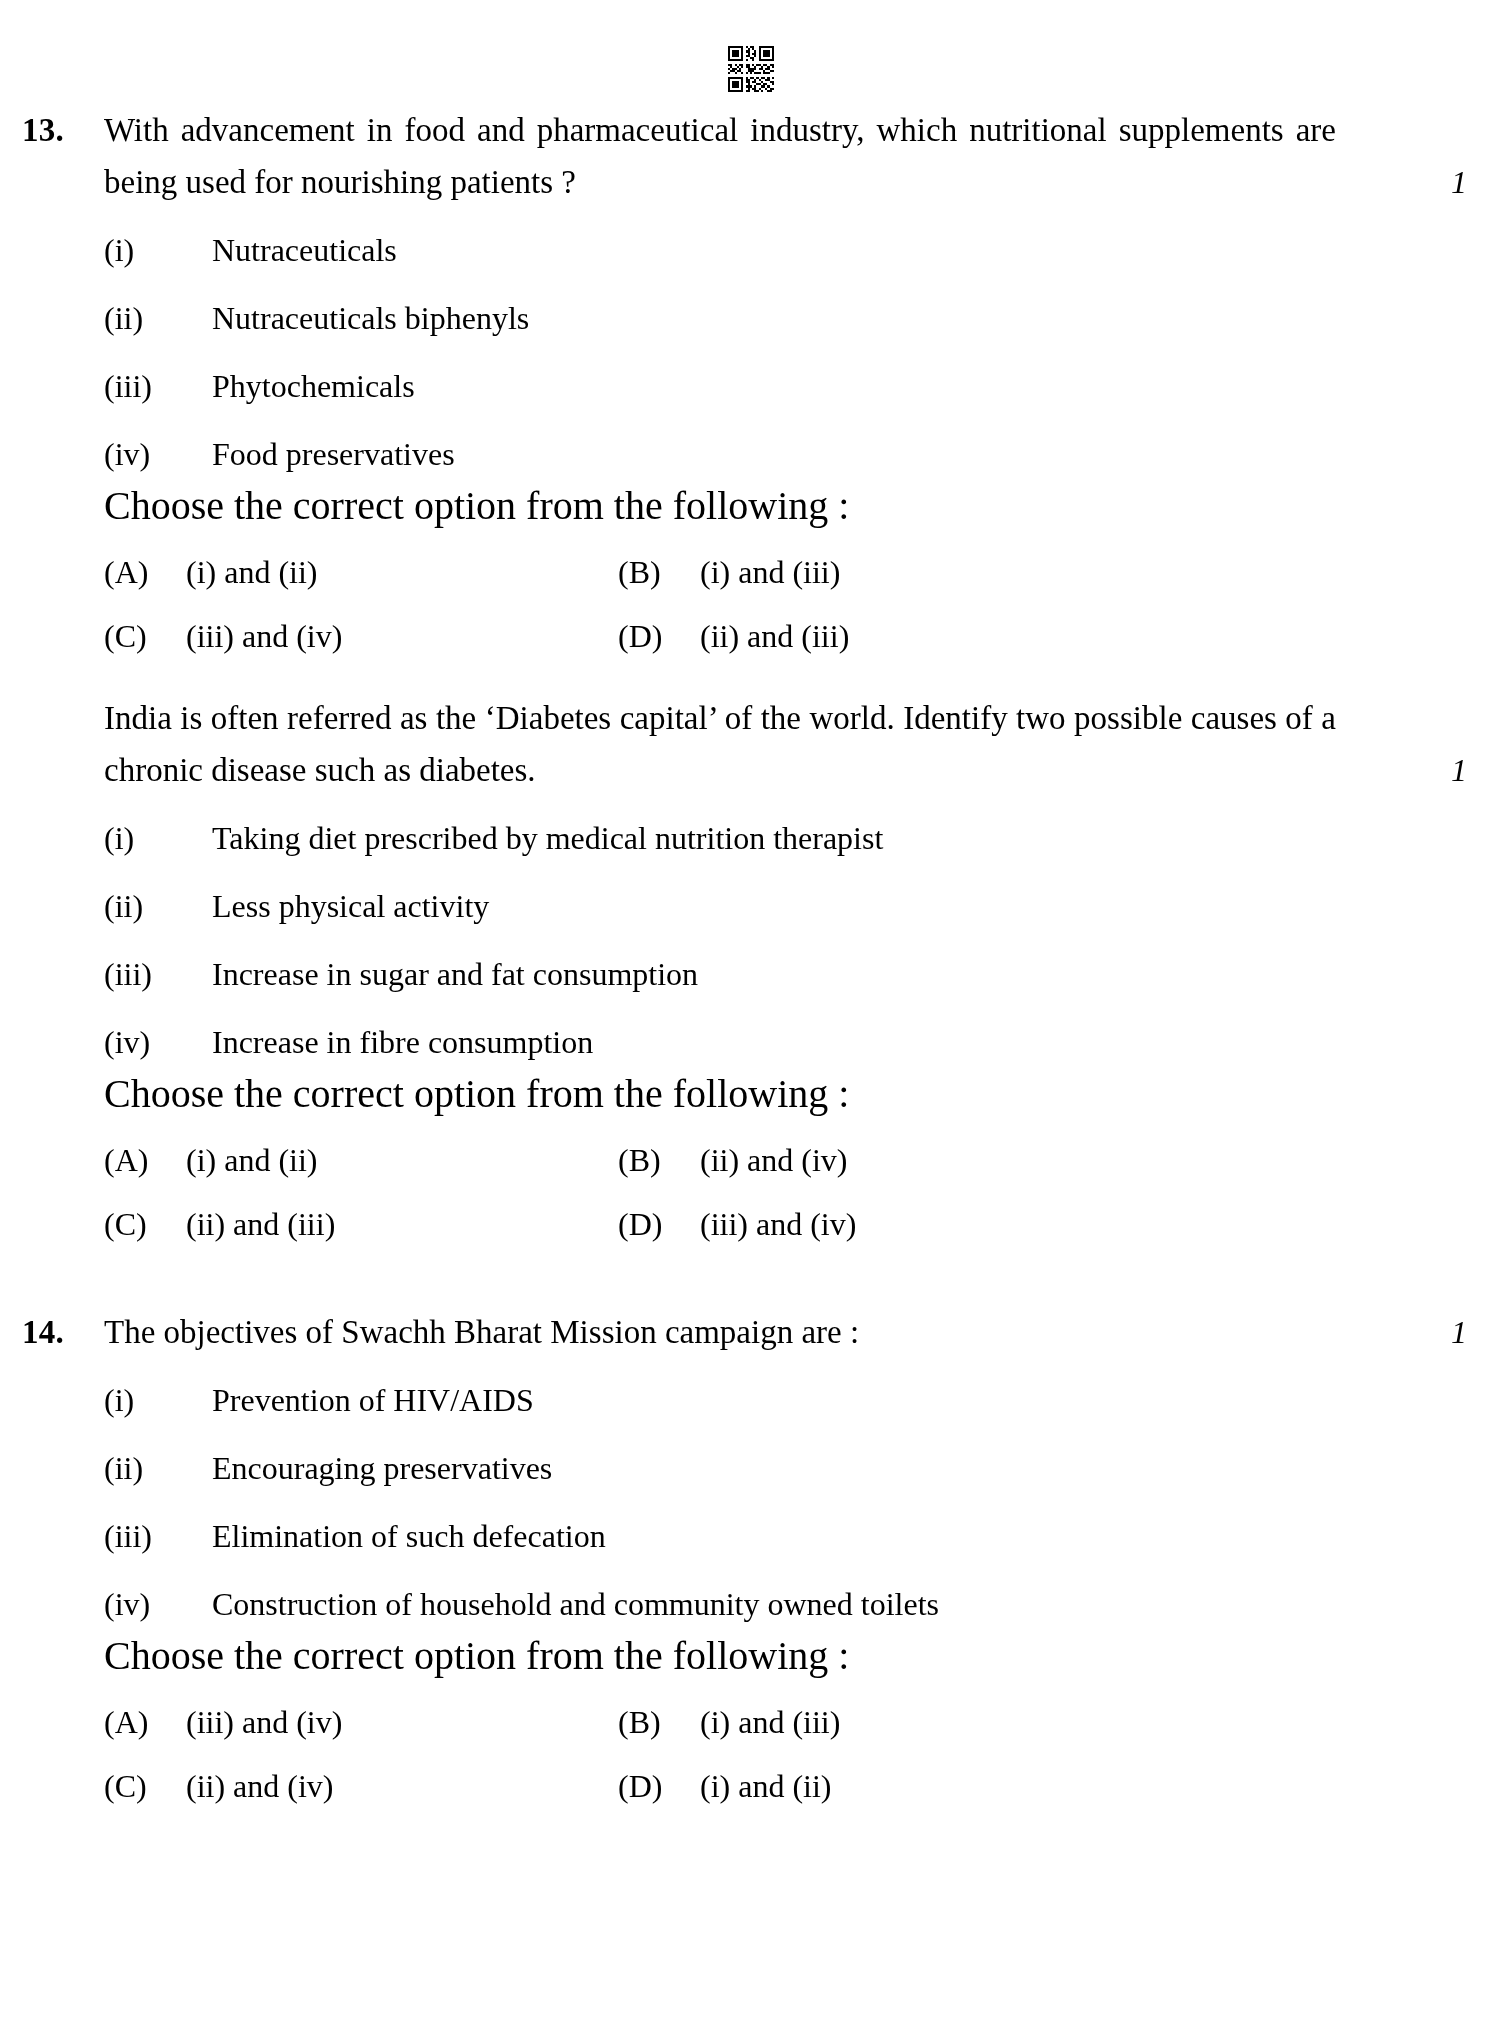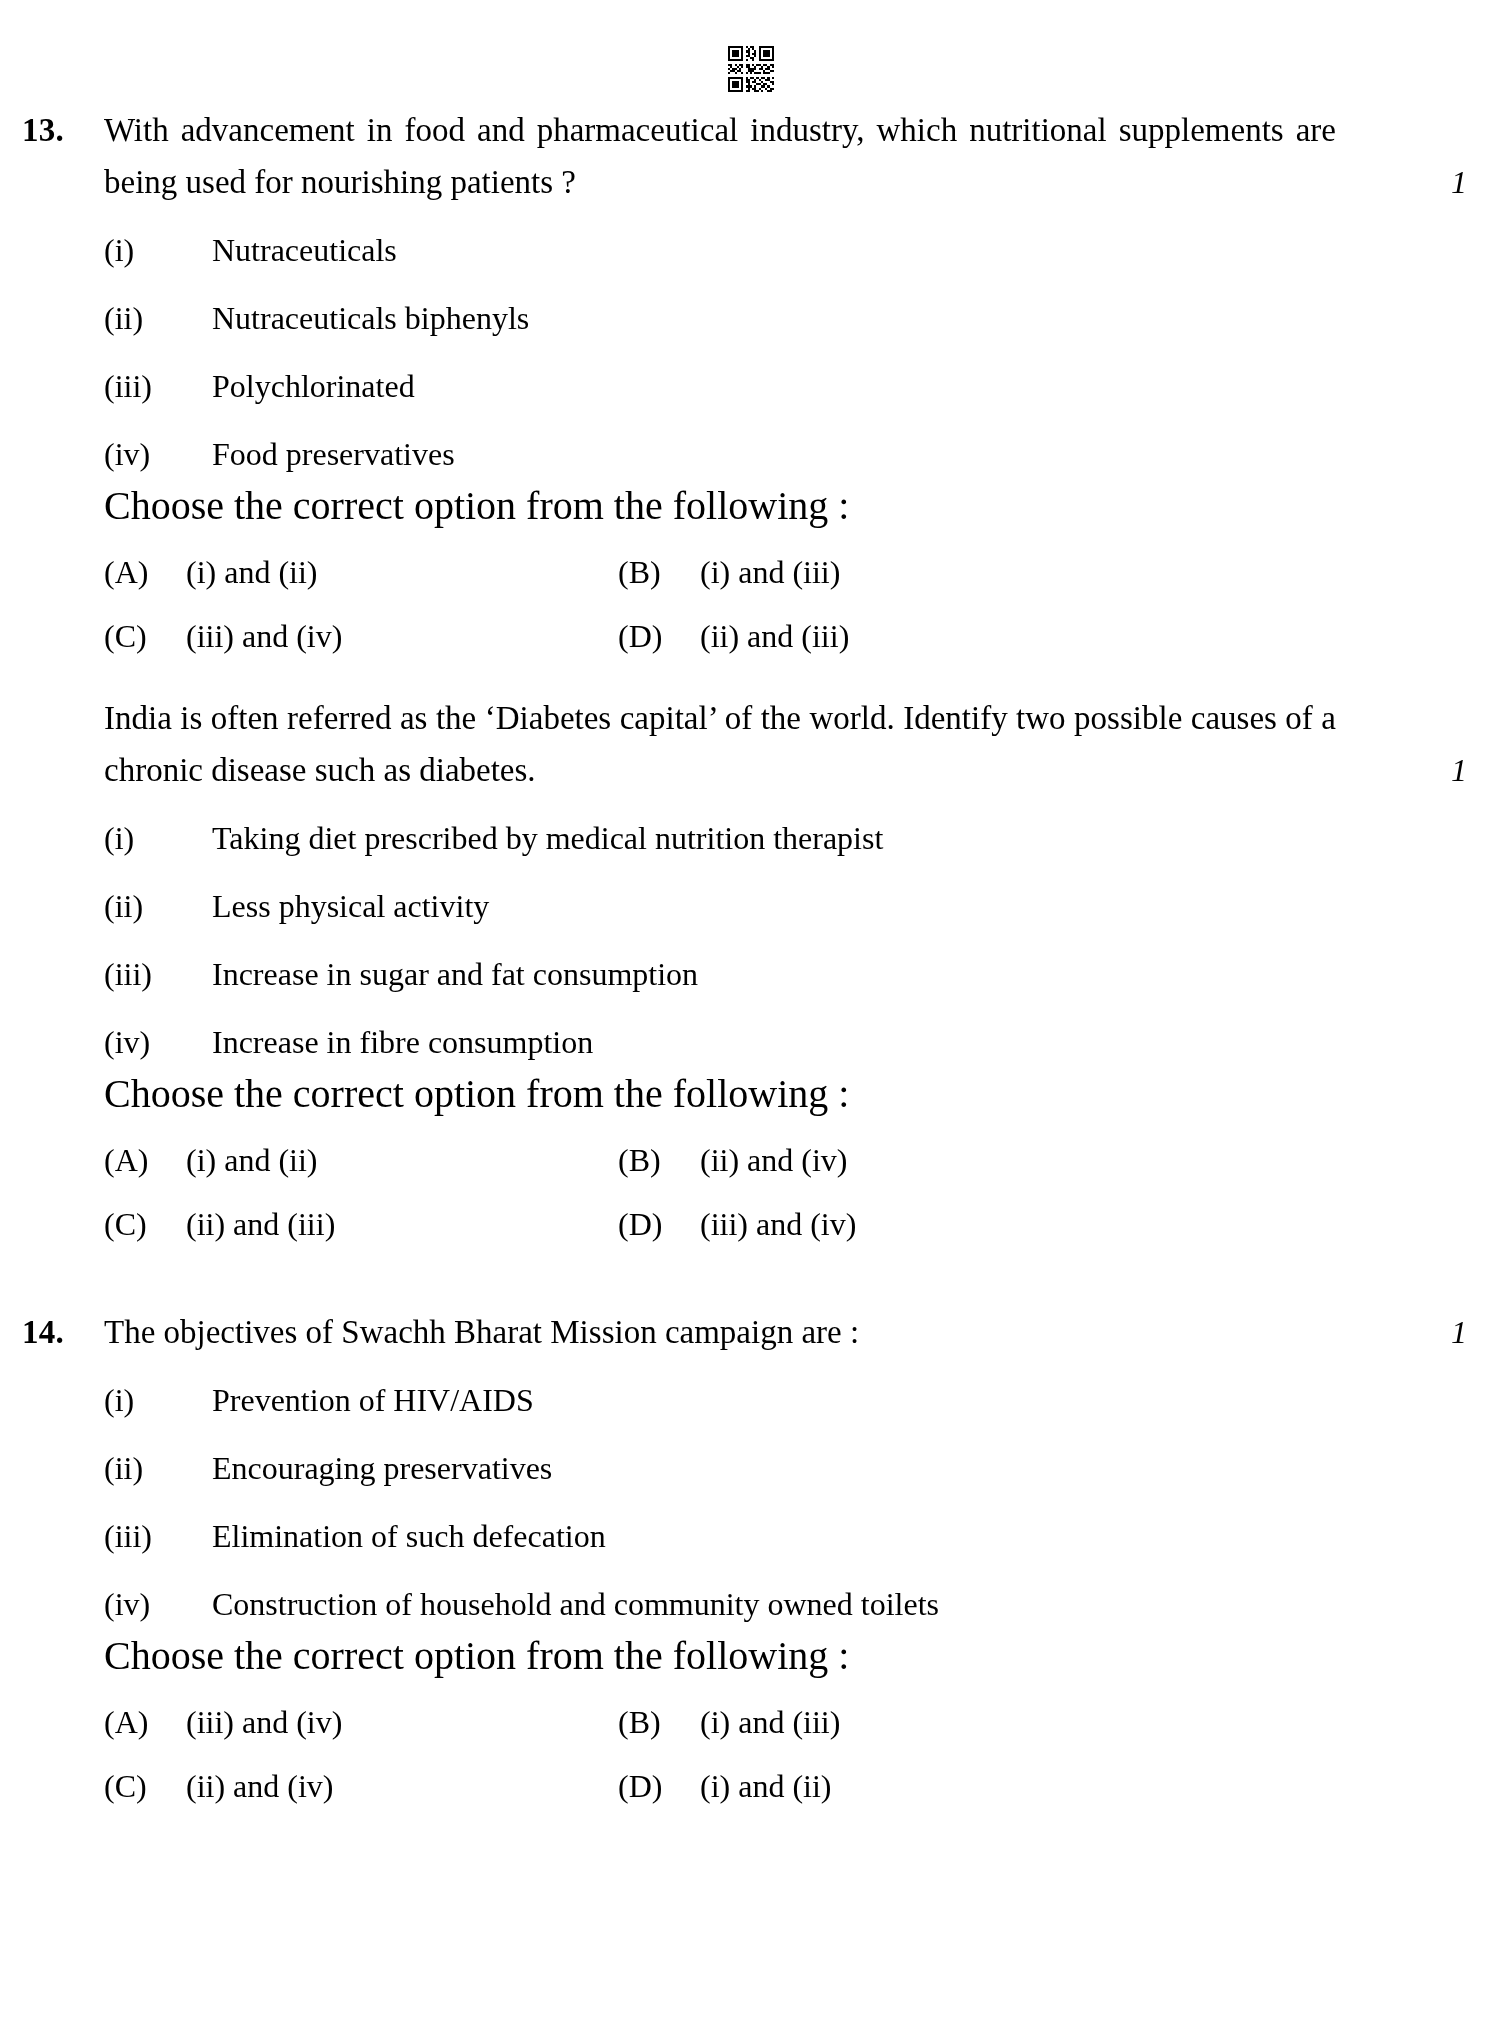--- a/index.html
+++ b/index.html
@@ -311,21 +311,21 @@
           <li class="item">
             <span class="rn">(i)</span>
             <span class="itxt">Nutraceuticals</span>
           </li>
           <li class="item">
             <span class="rn">(ii)</span>
             <span class="itxt">Nutraceuticals biphenyls</span>
           </li>
           <li class="item">
             <span class="rn">(iii)</span>
-            <span class="itxt">Polychlorinated</span>
+            <span class="itxt">Phytochemicals</span>
           </li>
           <li class="item">
             <span class="rn">(iv)</span>
             <span class="itxt">Food preservatives</span>
           </li>
         </ul>
 
         <div class="choose">Choose the correct option from the following :</div>
 
         <div class="opts">

